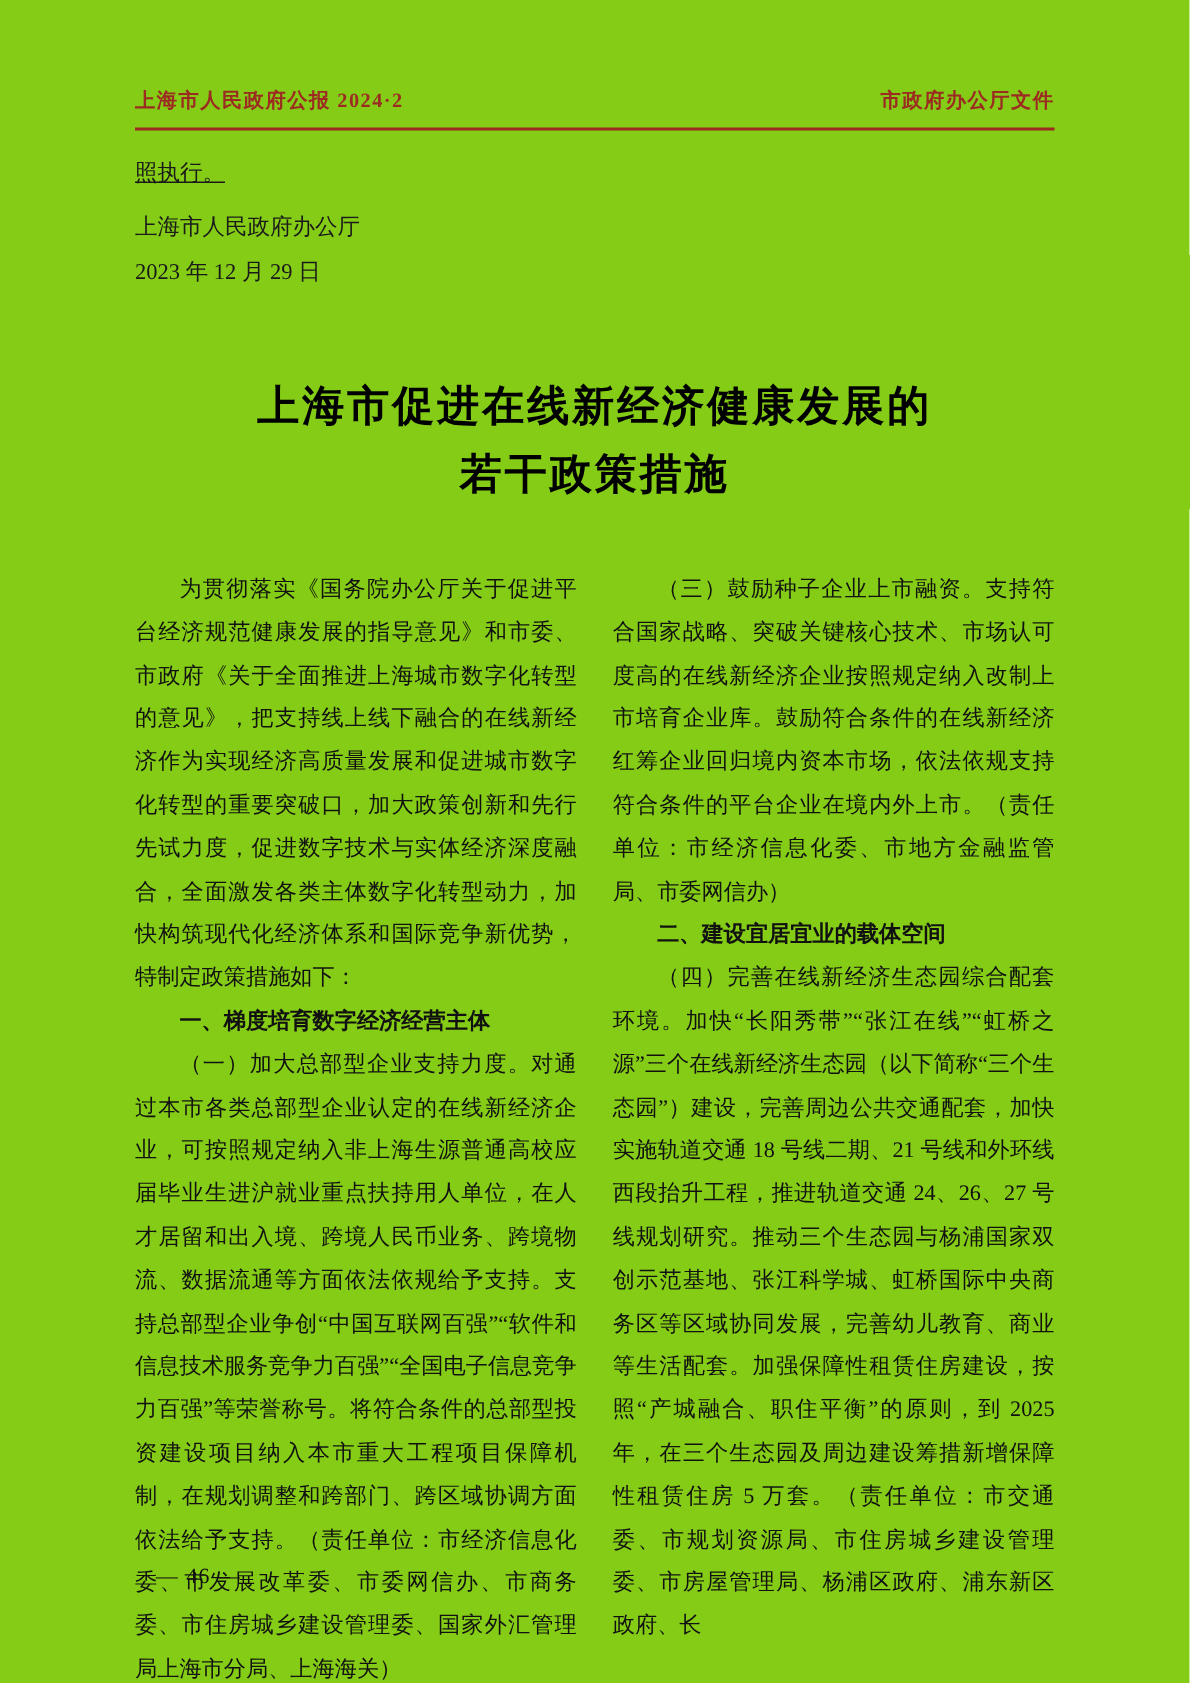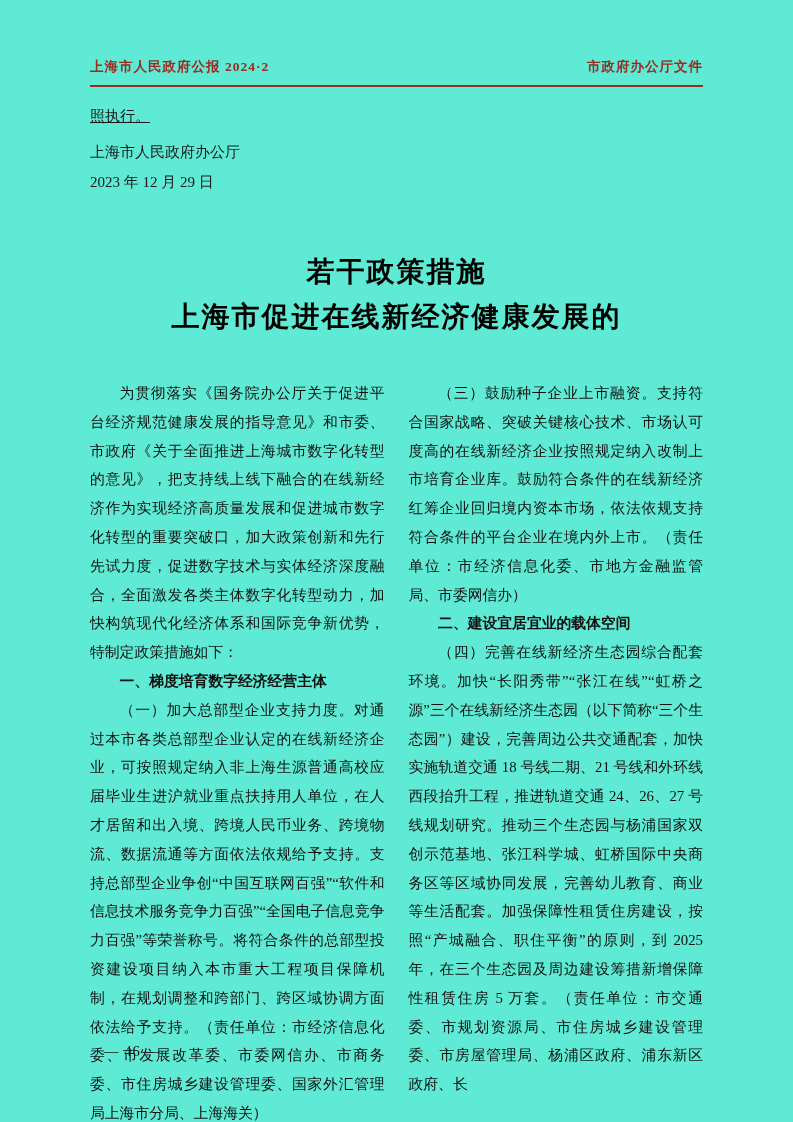--- a/index.html
+++ b/index.html
@@ -2,21 +2,21 @@
 <html><head>
 <meta charset="utf-8">
 <style>
   * { margin: 0; padding: 0; box-sizing: border-box; }
   html, body { background: #ffffff; }
   .page {
     position: relative;
     width: 793px;
     height: 1122px;
     margin: 0 auto;
-    background: #5eead4;
+    background: #84cc16;
     font-family: "Liberation Serif", "DejaVu Serif", serif;
     color: #1a1a1a;
     overflow: hidden;
   }
   .content {
     position: absolute;
     left: 90px;
     right: 90px;
     top: 58px;
   }
@@ -100,22 +100,22 @@
     <div class="header-rule"></div>
 
     <p class="pre-text">照执行。</p>
 
     <div class="signature-block">
       <div class="signature-office">上海市人民政府办公厅</div>
       <div class="signature-date">2023 年 12 月 29 日</div>
     </div>
 
     <div class="doc-title">
+      <div>上海市促进在线新经济健康发展的</div>
       <div>若干政策措施</div>
-      <div>上海市促进在线新经济健康发展的</div>
     </div>
 
     <div class="columns">
       <div class="col">
         <p class="indent">为贯彻落实《国务院办公厅关于促进平台经济规范健康发展的指导意见》和市委、市政府《关于全面推进上海城市数字化转型的意见》，把支持线上线下融合的在线新经济作为实现经济高质量发展和促进城市数字化转型的重要突破口，加大政策创新和先行先试力度，促进数字技术与实体经济深度融合，全面激发各类主体数字化转型动力，加快构筑现代化经济体系和国际竞争新优势，特制定政策措施如下：</p>
         <p class="sec-heading">一、梯度培育数字经济经营主体</p>
         <p class="indent">（一）加大总部型企业支持力度。对通过本市各类总部型企业认定的在线新经济企业，可按照规定纳入非上海生源普通高校应届毕业生进沪就业重点扶持用人单位，在人才居留和出入境、跨境人民币业务、跨境物流、数据流通等方面依法依规给予支持。支持总部型企业争创“中国互联网百强”“软件和信息技术服务竞争力百强”“全国电子信息竞争力百强”等荣誉称号。将符合条件的总部型投资建设项目纳入本市重大工程项目保障机制，在规划调整和跨部门、跨区域协调方面依法给予支持。（责任单位：市经济信息化委、市发展改革委、市委网信办、市商务委、市住房城乡建设管理委、国家外汇管理局上海市分局、上海海关）</p>
 
       </div>
       <div class="col">

